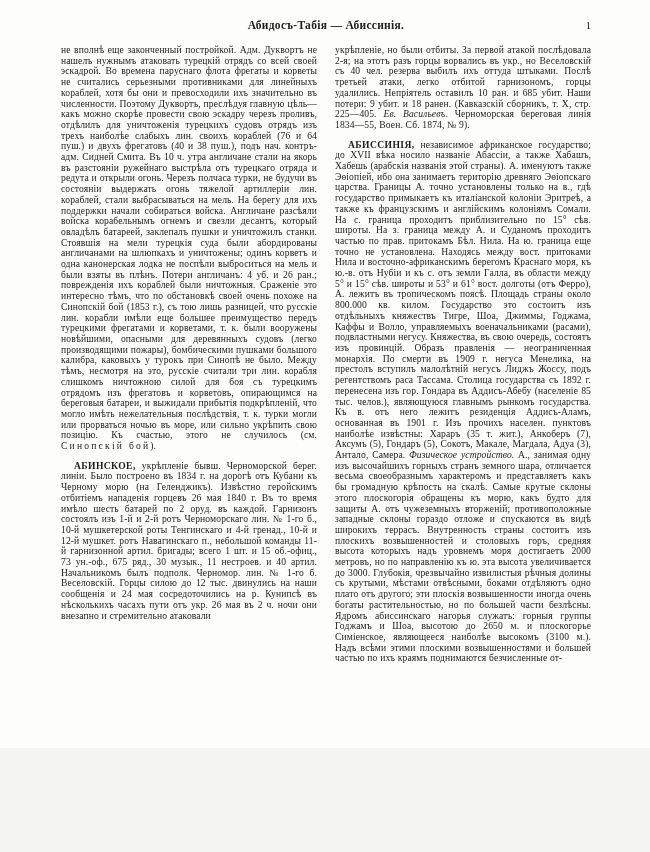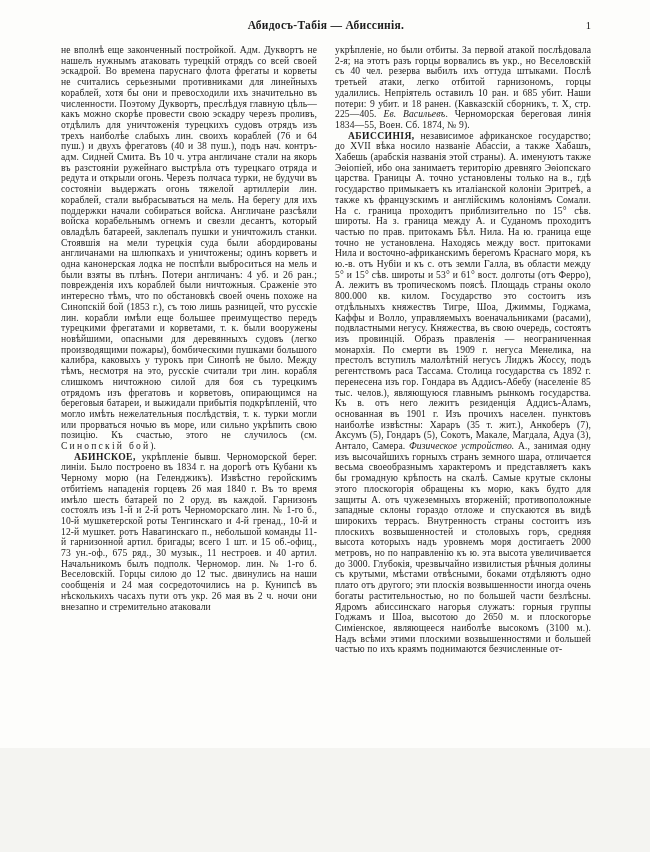--- a/index.html
+++ b/index.html
@@ -43,20 +43,21 @@
   p.para{
     margin:0;
     text-align:justify;
     font-size:9.6px;
     line-height:10.7px;
     letter-spacing:0.1px;
     word-spacing:0.2px;
   }
   p.indent{
     text-indent:13px;
+    margin-top:9px;
   }
   .headword{
     font-weight:bold;
     letter-spacing:0.4px;
   }
   .spaced{
     letter-spacing:2.2px;
   }
   em.it{
   }

